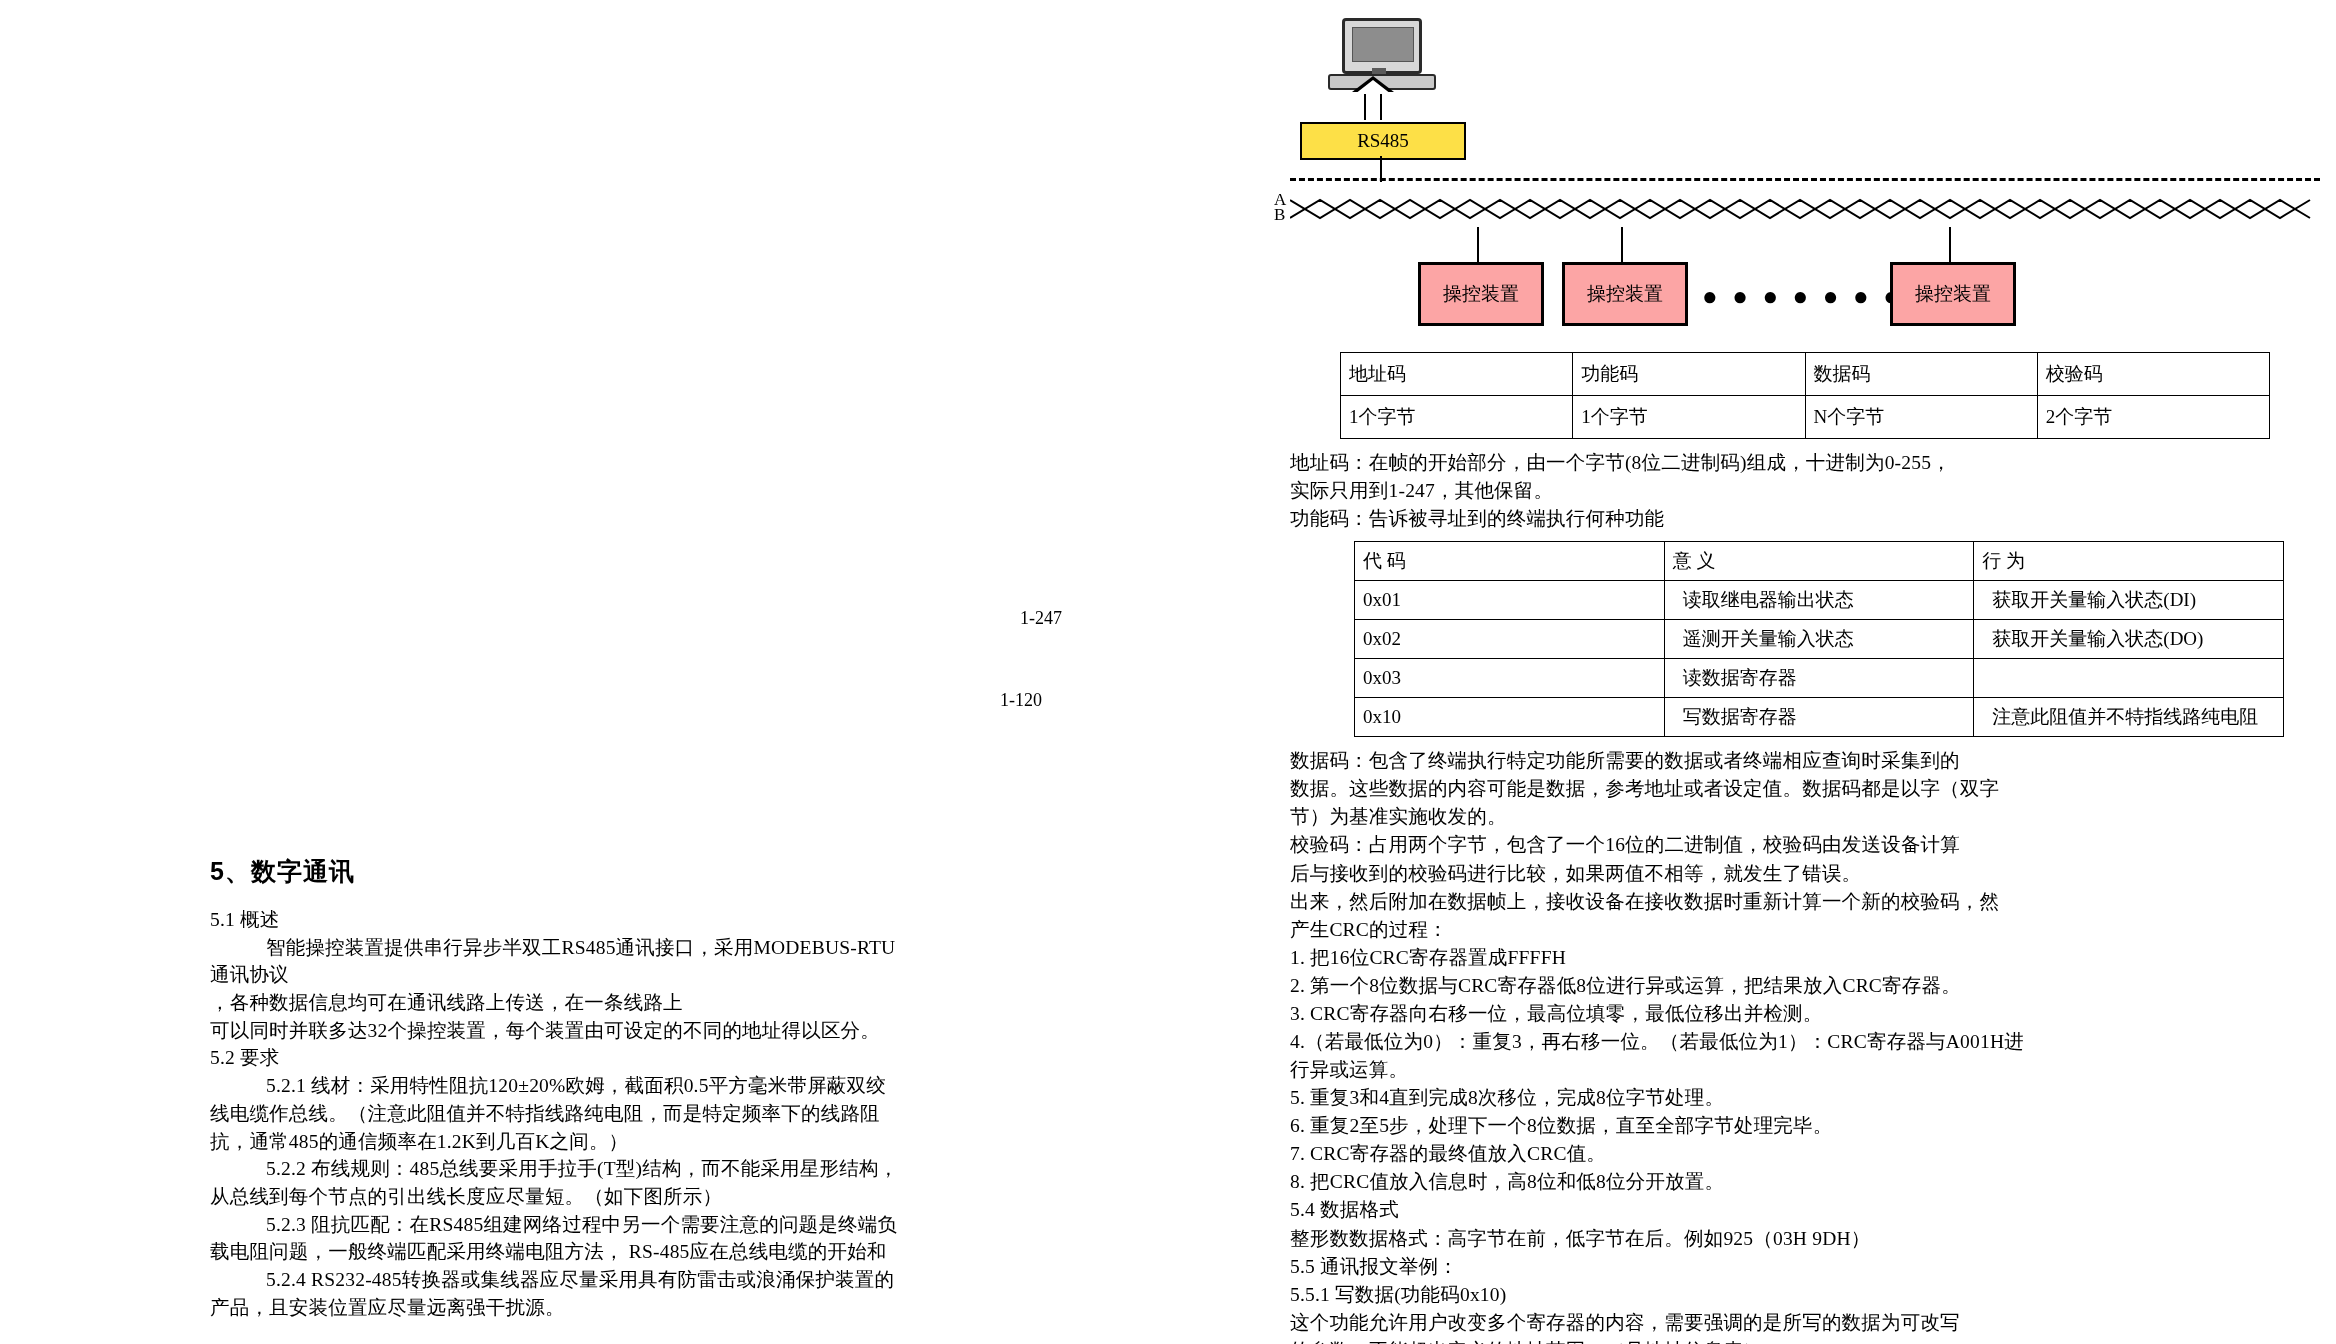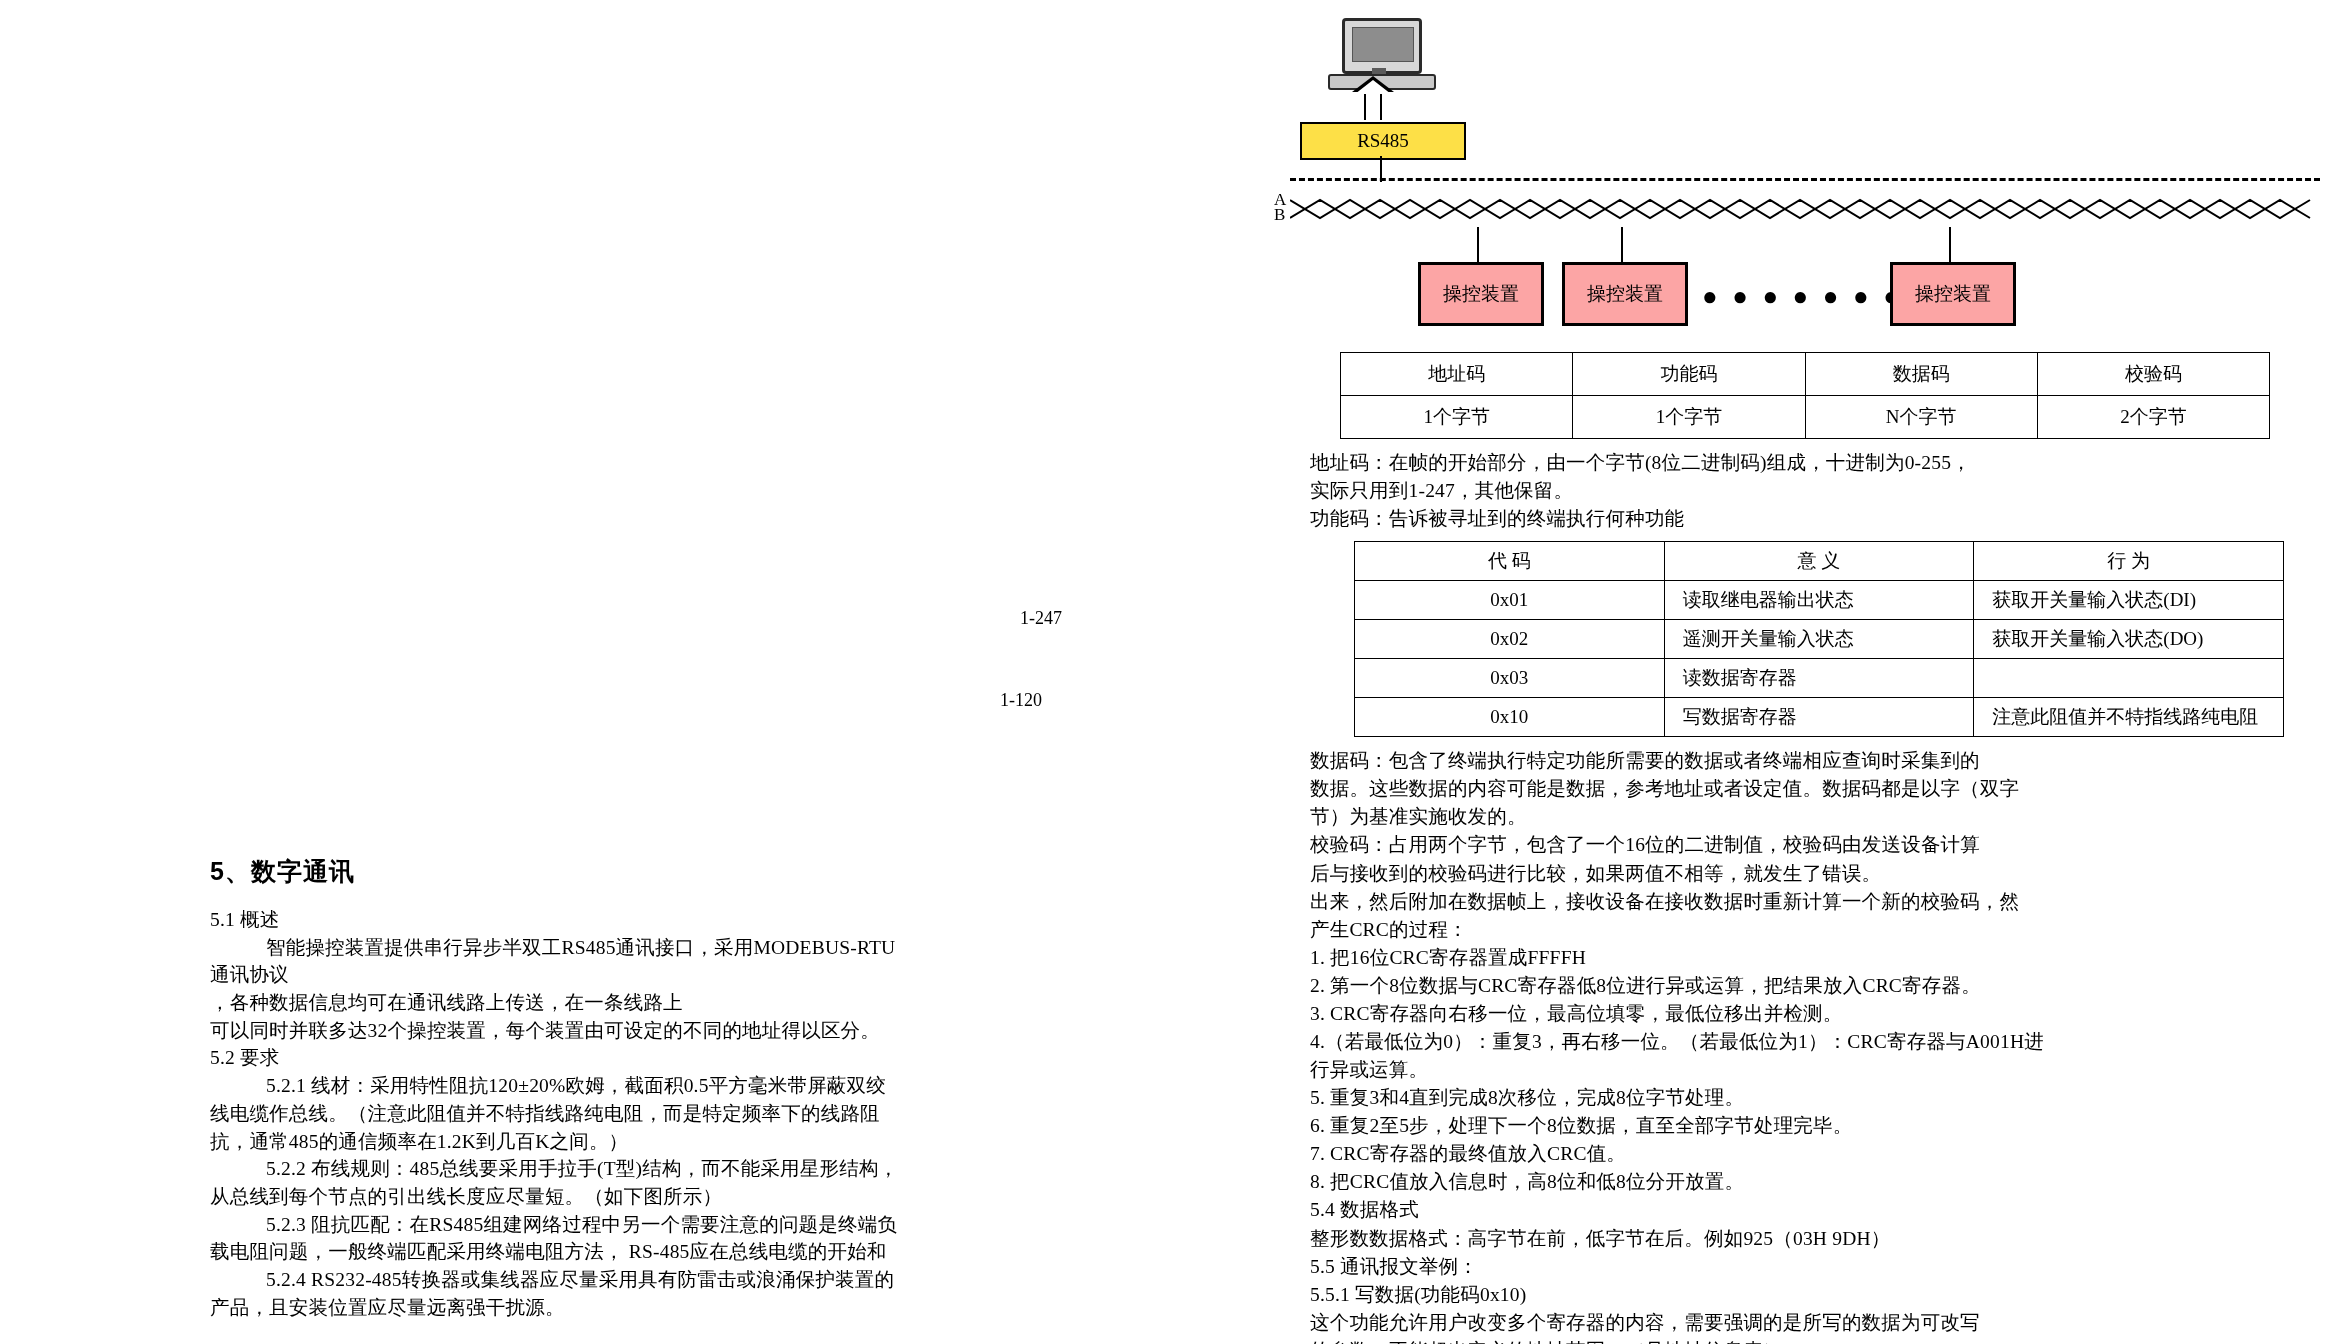--- a/index.html
+++ b/index.html
@@ -203,21 +203,21 @@
 
   
   table.doc {
     border-collapse: collapse;
     font-size: 19px;
     font-family: "Liberation Serif", serif;
   }
   table.doc td, table.doc th {
     border: 1.5px solid #000;
     padding: 5px 8px;
-    text-align: center;
+    text-align: left;
     font-weight: normal;
   }
   .frame-table {
     margin-left: 50px;
     margin-top: 12px;
     width: 930px;
     table-layout: fixed;
   }
   .frame-table td { height: 32px; }
 
@@ -231,21 +231,21 @@
   .func-table td.left { text-align: left; padding-left: 18px; }
 
   .side-note {
     position: absolute;
     font-size: 18px;
   }
   .note-1247 { left: 1000px; top: 608px; margin-left: 20px; }
   .note-1120 { left: 1000px; top: 690px; }
 
   .para-block { margin-top: 10px; }
-  .para-block p { text-indent: 0; margin-left: 20px; }
+  .para-block p { text-indent: 0; }
   .ti2 { text-indent: 40px; }
 </style>
 </head>
 <body>
 
 <div class="left-col">
   <div class="sec-title">5、数字通讯</div>
   <div id="left-paras">
       <p class="indent1">5.1 概述</p>
       <p class="indent3">智能操控装置提供串行异步半双工RS485通讯接口，采用MODEBUS-RTU通讯协议</p>

